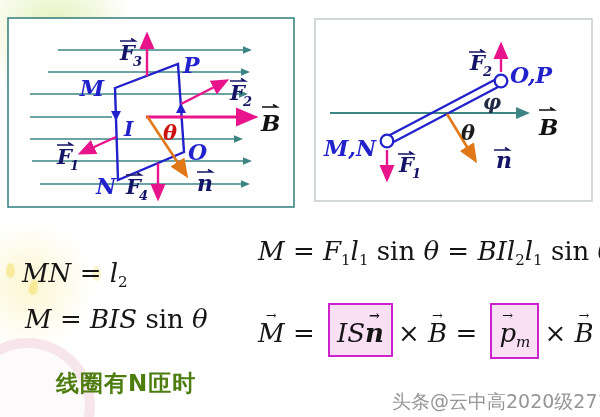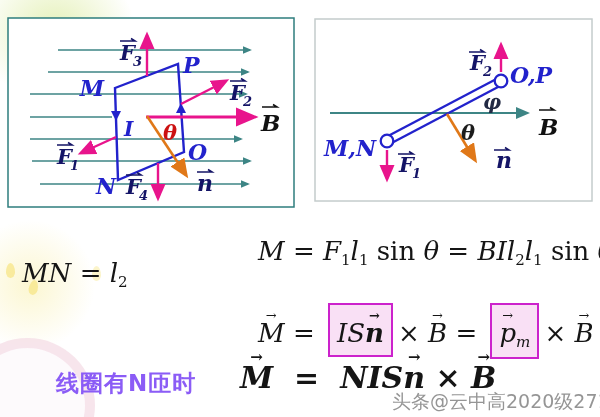--- a/index.html
+++ b/index.html
@@ -22,21 +22,21 @@
   .eq .rm{font-style:normal;}
   .eq .sub{font-size:0.58em;font-style:normal;vertical-align:-0.35em;}
   .eq .sub.it{font-style:italic;}
   .eq .b{font-weight:bold;}
   .eq .vec{position:relative;display:inline-block;}
   .eq .vec::before{content:"→";position:absolute;left:50%;transform:translateX(-50%);
       top:-0.62em;font-size:0.5em;font-style:normal;line-height:1;}
   .eqbox{display:inline-block;border:2.5px solid #cc22cc;background:#f9e0f5;
       padding:12px 7px 5px 7px;margin:0 5px;}
   .cn{position:absolute;font-family:"DejaVu Sans",sans-serif;font-weight:bold;
-      font-size:23px;color:#8b5cf6;letter-spacing:1px;white-space:pre;}
+      font-size:23px;color:#4d7c0f;letter-spacing:1px;white-space:pre;}
   .wm{position:absolute;font-family:"DejaVu Sans",sans-serif;font-size:19px;
       color:#8a8a8a;opacity:.9;white-space:pre;}
   .eq3{font-size:30px;}
 </style>
 </head>
 <body>
 
 <div class="stage">
 
   <div class="blob blob1"></div>
@@ -139,18 +139,18 @@
       <text x="412" y="178" font-size="13" fill="#141466">1</text>
       <text x="539" y="135" font-size="23" fill="#111111">B</text>
       <text x="483" y="109" font-size="20" fill="#222a44">φ</text>
       <text x="461" y="140" font-size="21" fill="#1c1c1c">θ</text>
       <text x="496" y="168" font-size="22" fill="#141466">n</text>
     </g>
   </svg>
 
   <div class="eq" style="left:22px; top:237px;margin-top:20px;"><span class="it">MN</span><span class="rm"> = </span><span class="it">l</span><span class="sub">2</span></div>
   <div class="eq" style="left:258px;top:235px;"><span class="it">M</span><span class="rm"> = </span><span class="it">F</span><span class="sub">1</span><span class="it">l</span><span class="sub">1</span><span class="rm"> sin</span><span class="it"> θ</span><span class="rm"> = </span><span class="it">BIl</span><span class="sub">2</span><span class="it">l</span><span class="sub">1</span><span class="rm"> sin</span><span class="it"> θ</span></div>
+  <div class="eq" style="left:25px; top:303px;"><span class="it">M</span><span class="rm"> = </span><span class="it">BIS</span><span class="rm"> sin</span><span class="it"> θ</span></div>
   <div class="eq" style="left:258px;top:303px;"><span class="it vec">M</span><span class="rm"> = </span><span class="eqbox"><span class="it">IS</span><span class="it b vec">n</span></span><span class="rm">× </span><span class="it vec">B</span><span class="rm"> = </span><span class="eqbox"><span class="it vec">p</span><span class="it sub">m</span></span><span class="rm">× </span><span class="it vec">B</span></div>
   <div class="cn" style="left:56px; top:368px;">线圈有N匝时</div>
-  <div class="eq eq3" style="left:240px;top:359px;"><span class="it b vec">M</span><span class="rm b">  =  </span><span class="it b">NIS</span><span class="it b vec">n</span><span class="rm b"> × </span><span class="it b vec">B</span></div>
   <div class="wm" style="left:392px;top:389px;">头条@云中高2020级271班</div>
 
 </div>
 
 </body></html>

